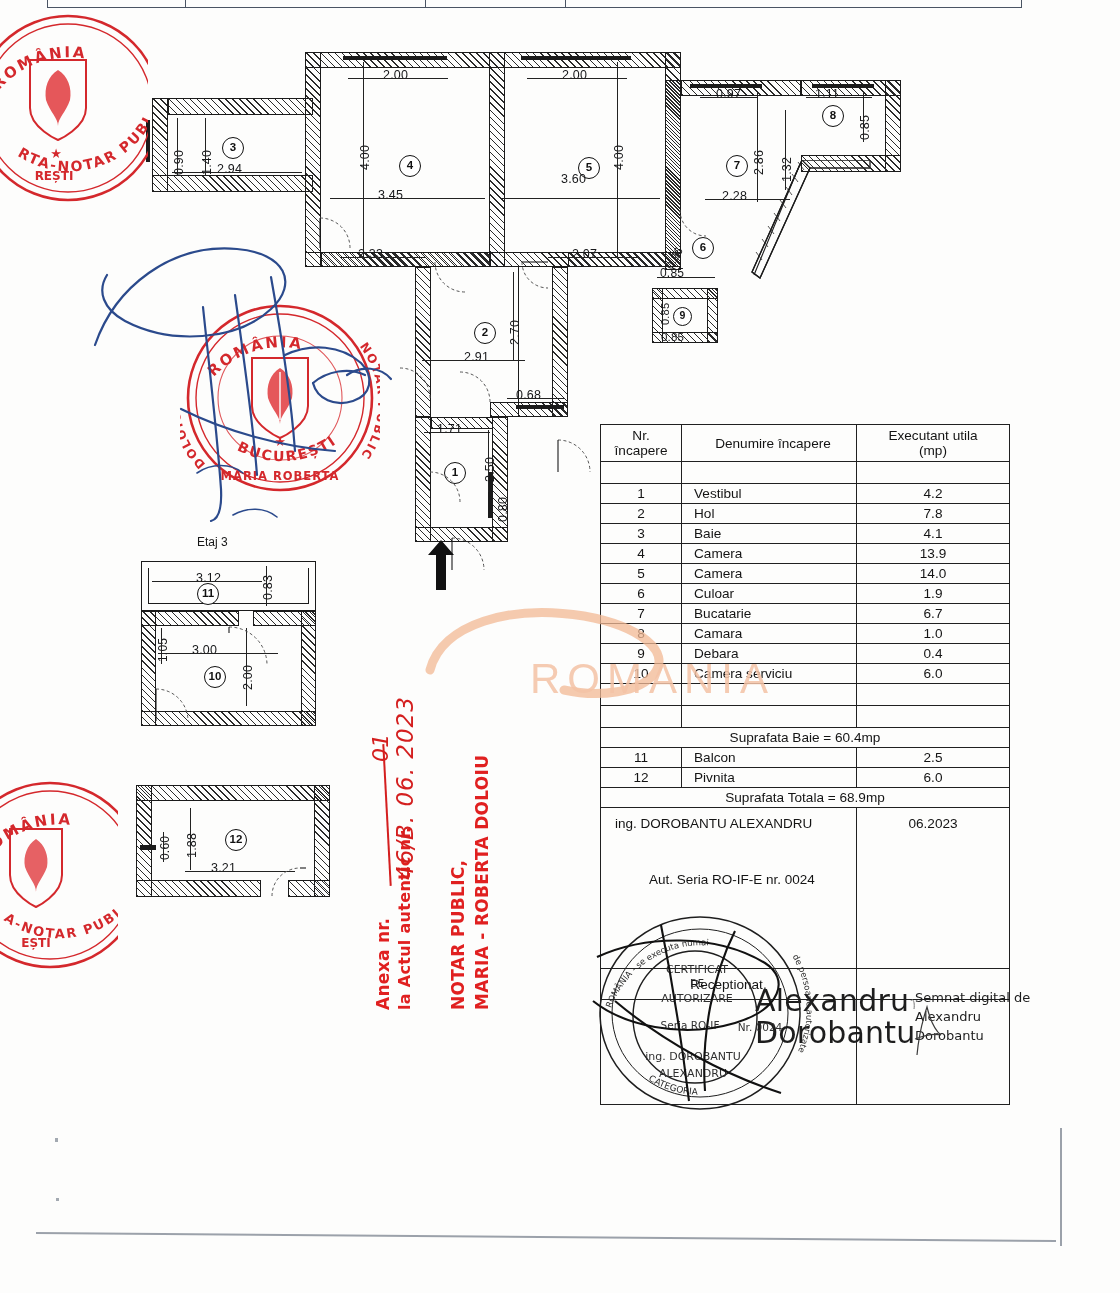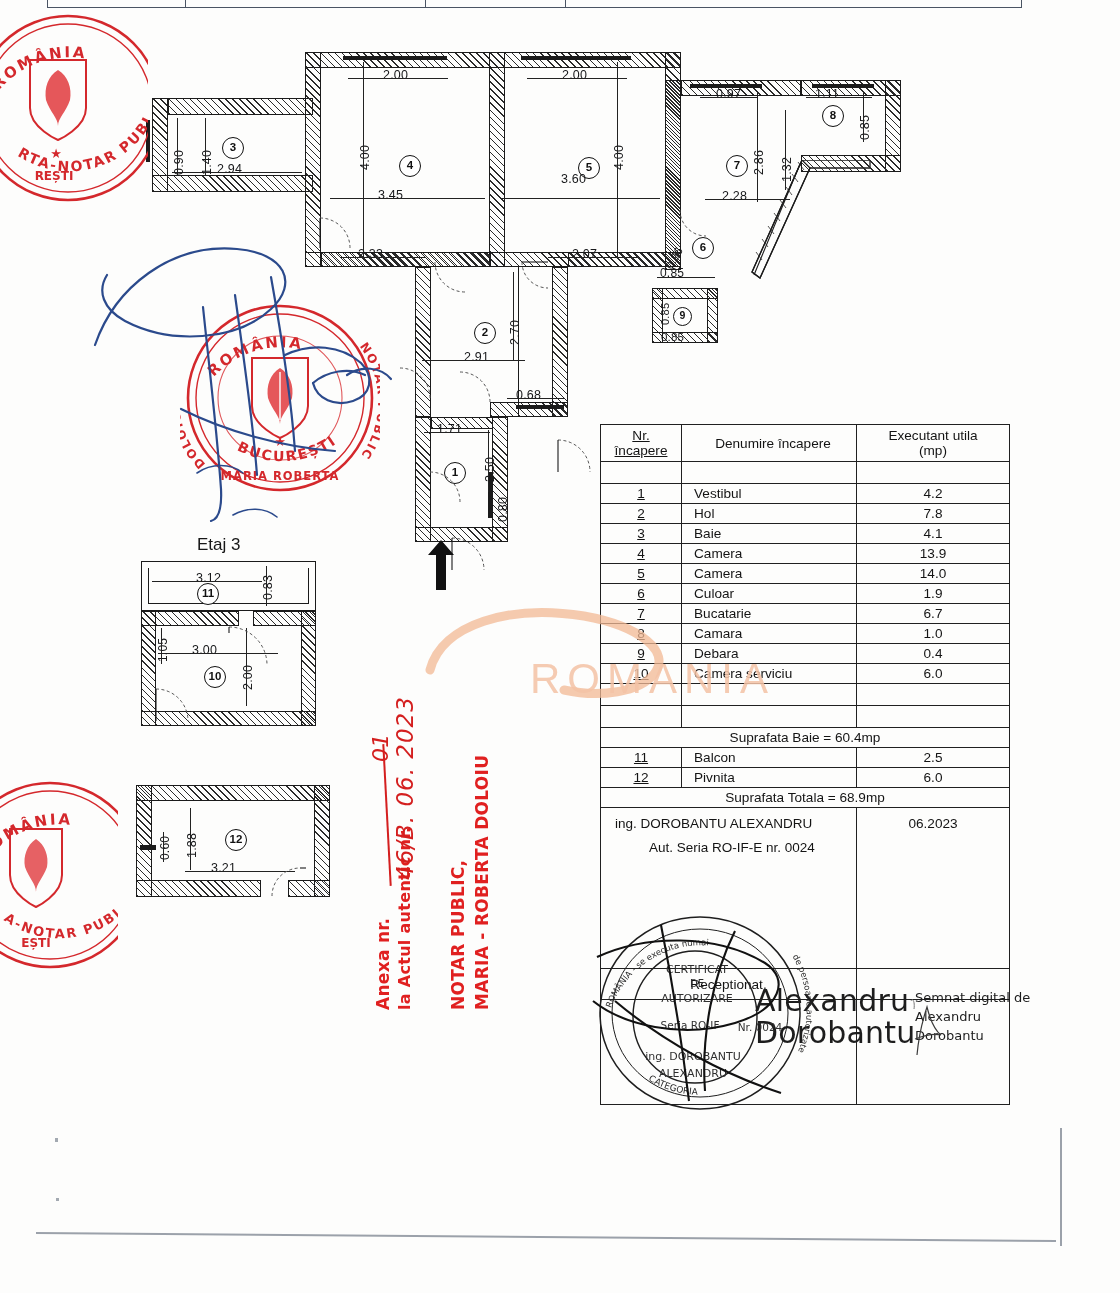--- a/index.html
+++ b/index.html
@@ -26,21 +26,21 @@
   .thinline{position:absolute;background:#1b1b1b;}
   .dimline{position:absolute;background:#222;height:1px;}
   .dimlineV{position:absolute;background:#222;width:1px;}
 
   
   #room-table{position:absolute;left:600px;top:424px;width:410px;border-collapse:collapse;
     font-size:13.5px;background:transparent;}
   #room-table td,#room-table th{border:1.1px solid #202020;padding:2px 6px;color:#141414;
     font-weight:400;font-size:13.6px;background:transparent;}
   #room-table th{font-weight:400;text-align:center;line-height:1.12;font-size:13.6px;padding:3px 4px;}
-  .c-no{width:68px;text-align:center;text-decoration:underline;}
+  .c-no{width:68px;text-align:center;}
   .c-name{text-align:left;padding-left:12px !important;}
   .c-area{width:140px;text-align:center;}
   tr.total td{text-align:center;font-size:14px;padding:6px 4px;}
   tr.blankrow td{height:17px;}
   .sig-head td{text-align:center;padding:5px 4px;font-size:14px;}
   .sig-body{height:150px;vertical-align:top;}
   .sig-name{padding-top:4px;padding-left:8px;font-size:13.5px;line-height:1.45;}
   .recep td{height:26px;text-align:center;font-size:14px;}
   .tailrow td{height:100px;}
 
@@ -63,21 +63,21 @@
   #watermark-swoosh{position:absolute;left:424px;top:606px;width:250px;height:96px;}
 
   
   .ink{position:absolute;pointer-events:none;}
 
   
   #entrance-arrow{position:absolute;left:428px;top:540px;width:26px;height:50px;}
 
   
   .scanedge{position:absolute;background:#4a5566;opacity:.55;}
-  .etaj{position:absolute;font-size:17px;color:#171717;}
+  .etaj{position:absolute;font-size:12px;color:#171717;}
 </style>
 </head>
 <body>
 
 <div class="page">
 
   <div class="abs" style="left:47px;top:-22px;width:975px;height:30px;border:1.2px solid #4a5463;box-sizing:border-box;"></div>
   <div class="thinline" style="left:185px;top:-22px;width:1.2px;height:30px;background:#4a5463;"></div>
   <div class="thinline" style="left:425px;top:-22px;width:1.2px;height:30px;background:#4a5463;"></div>
   <div class="thinline" style="left:565px;top:-22px;width:1.2px;height:30px;background:#4a5463;"></div>
@@ -377,21 +377,21 @@
           <td class="c-no">12</td>
           <td class="c-name">Pivnita</td>
           <td class="c-area">6.0</td>
         </tr>
         <tr class="total">
           <td colspan="3">Suprafata Totala = 68.9mp</td>
         </tr>
         <tr>
           <td class="sig-body" colspan="2">
             <div class="sig-name">ing. DOROBANTU ALEXANDRU</div>
-            <div class="sig-name" style="padding-left: 42px;">Aut. Seria RO-IF-E nr. 0024</div>
+            <div class="sig-name" style="padding-left: 42px; margin-top: 32px;">Aut. Seria RO-IF-E nr. 0024</div>
           </td>
           <td class="c-area sig-body" style="vertical-align: top; padding-top: 8px;">06.2023</td>
         </tr>
         <tr class="recep">
           <td colspan="2">Receptionat,</td>
           <td class="c-area"></td>
         </tr>
         <tr class="tailrow">
           <td colspan="2"></td>
           <td class="c-area"></td>

